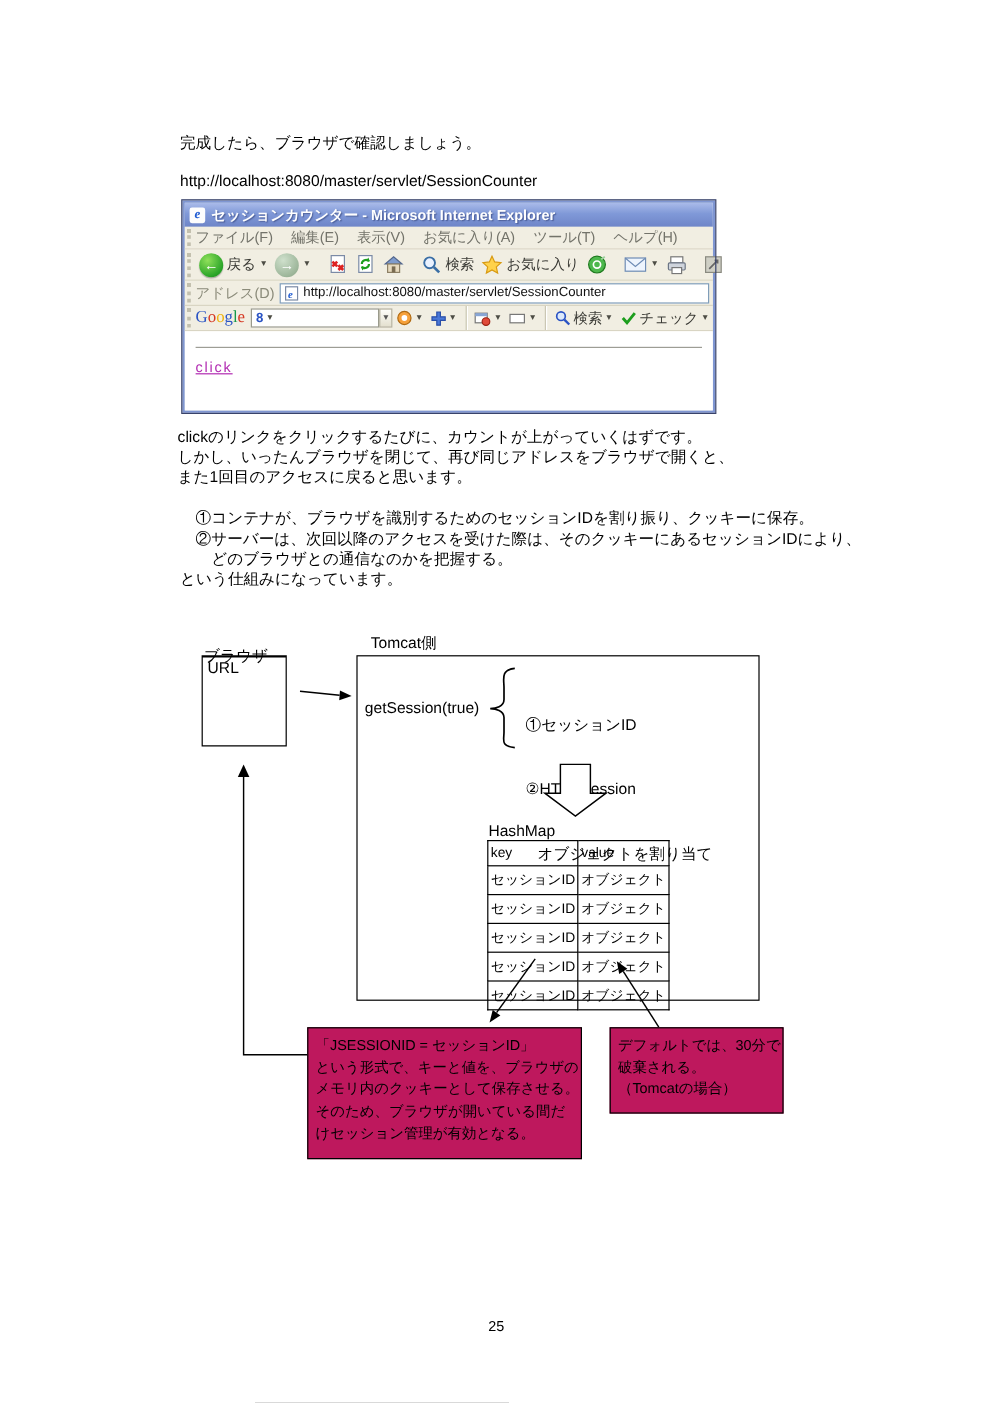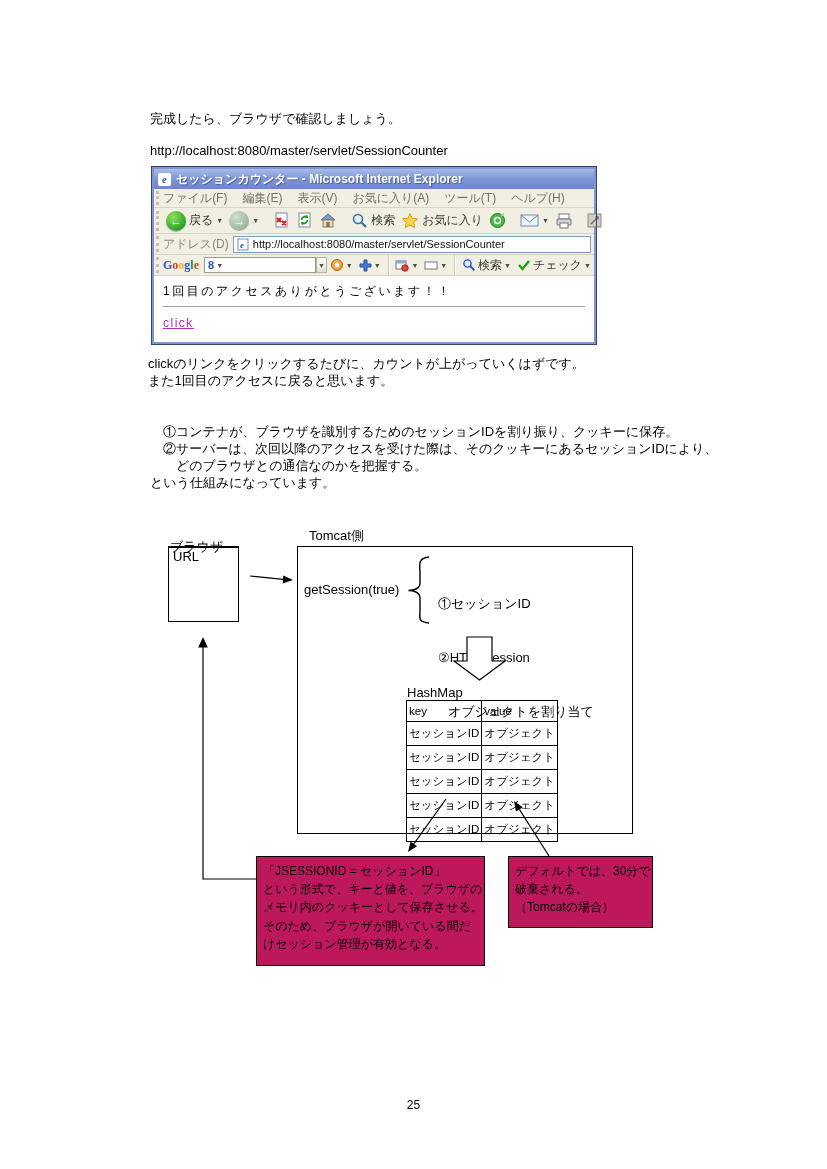--- a/index.html
+++ b/index.html
@@ -45,21 +45,21 @@
   .caret { font-size:7px; color:#4c4c44; }
   .sep { width:1px; height:20px; background:#cbc7b4; margin:0 4px; box-shadow:1px 0 0 #fff; }
   .circle { width:20px; height:20px; border-radius:50%; display:flex; align-items:center; justify-content:center; color:#fff; font-size:12px; font-weight:bold; }
   .back-circle { background:radial-gradient(circle at 35% 30%, #8fe05a, #2aa428 70%, #187c18); box-shadow:0 1px 1px rgba(0,0,0,.3); }
   .fwd-circle  { background:radial-gradient(circle at 35% 30%, #cfe0cc, #9db69a 70%, #86a083); }
   .ie-addressbar { height:21px; padding-right:3px; }
   .addr-label { font-size:12px; color:#8b8b7a; margin-right:4px; white-space:nowrap; }
   .addr-input { flex:1; height:17px; background:#fff; border:1px solid #7f9db9; display:flex; align-items:center; gap:4px; padding:0 3px; }
   .addr-url { font-size:11px; color:#111; white-space:nowrap; }
   .ie-googlebar { height:21px; }
-  .glogo { font-family:"Liberation Serif",serif; font-weight:bold; font-size:12px; letter-spacing:0; margin-right:5px; }
+  .glogo { font-family:"Liberation Serif",serif; font-weight:normal; font-size:14px; letter-spacing:0; margin-right:5px; }
   .gl0,.gl3 { color:#2a53c4; } .gl1,.gl5 { color:#d63a25; } .gl2 { color:#efb411; } .gl4 { color:#14984a; }
   .gbox { width:150px; height:16px; background:#fff; border:1px solid #9a9a8c; display:flex; align-items:center; padding:0 3px; gap:2px; }
   .gbox-val { color:#2a53c4; font-weight:bold; font-size:11px; }
   .gbox-drop { width:14px; height:16px; border:1px solid #b7b3a2; background:linear-gradient(#fdfdfa,#e4e0cf); display:flex; align-items:center; justify-content:center; font-size:7px; color:#555; }
   .gmini { display:flex; align-items:center; gap:2px; padding:0 3px; font-size:12px; color:#3a3a35; white-space:nowrap; }
   .ie-content { background:#fff; height:66px; padding:7px 9px 0 9px; }
   .srv-msg { font-size:12px; letter-spacing:2.5px; white-space:nowrap; }
   .srv-hr { margin-top:6px; border-top:1px solid #9d9d95; border-bottom:1px solid #fff; height:0; }
   .srv-link { display:inline-block; margin-top:8px; color:#b22cb2; text-decoration:underline; font-size:12px; letter-spacing:1.5px; cursor:pointer; }
 
@@ -245,28 +245,28 @@
       <span class="gmini">
         <svg width="14" height="12" viewBox="0 0 14 12">
           <path d="M2 6 L5.5 10 L12 2" fill="none" stroke="#1d9e1d" stroke-width="2.4"></path>
         </svg>
         <span>チェック</span>
         <span class="caret">▼</span>
       </span>
     </div>
 
     <div class="ie-content">
-      <div class="srv-msg">1回目のアクセスありがとうございます！！</div>
       <div class="srv-hr"></div>
       <span class="srv-link">click</span>
     </div>
   </div>
 
   <div class="abs para1 t13">
     <div>clickのリンクをクリックするたびに、カウントが上がっていくはずです。</div>
+    <div>しかし、いったんブラウザを閉じて、再び同じアドレスをブラウザで開くと、</div>
     <div>また1回目のアクセスに戻ると思います。</div>
   </div>
   <div class="abs para2 t13">
     <div>　①コンテナが、ブラウザを識別するためのセッションIDを割り振り、クッキーに保存。</div>
     <div>　②サーバーは、次回以降のアクセスを受けた際は、そのクッキーにあるセッションIDにより、</div>
     <div>　　どのブラウザとの通信なのかを把握する。</div>
     <div>という仕組みになっています。</div>
   </div>
 
   <div class="abs dg-label browser-label">ブラウザ</div>

